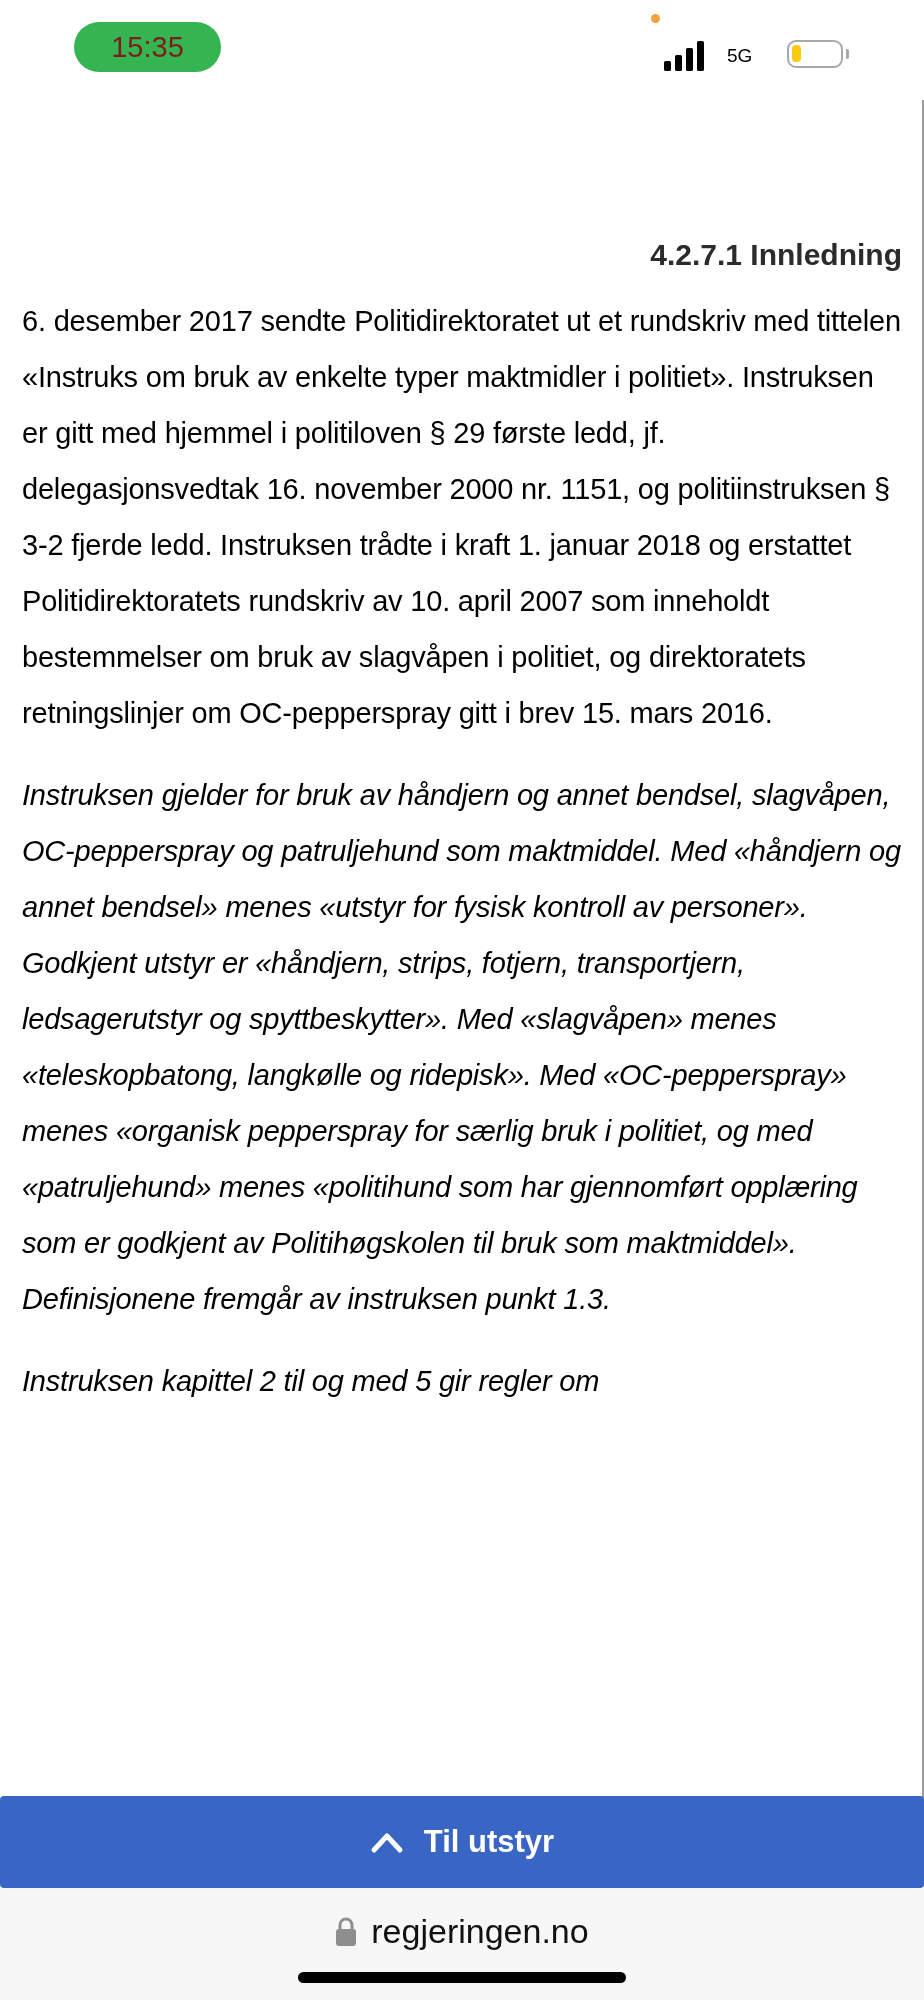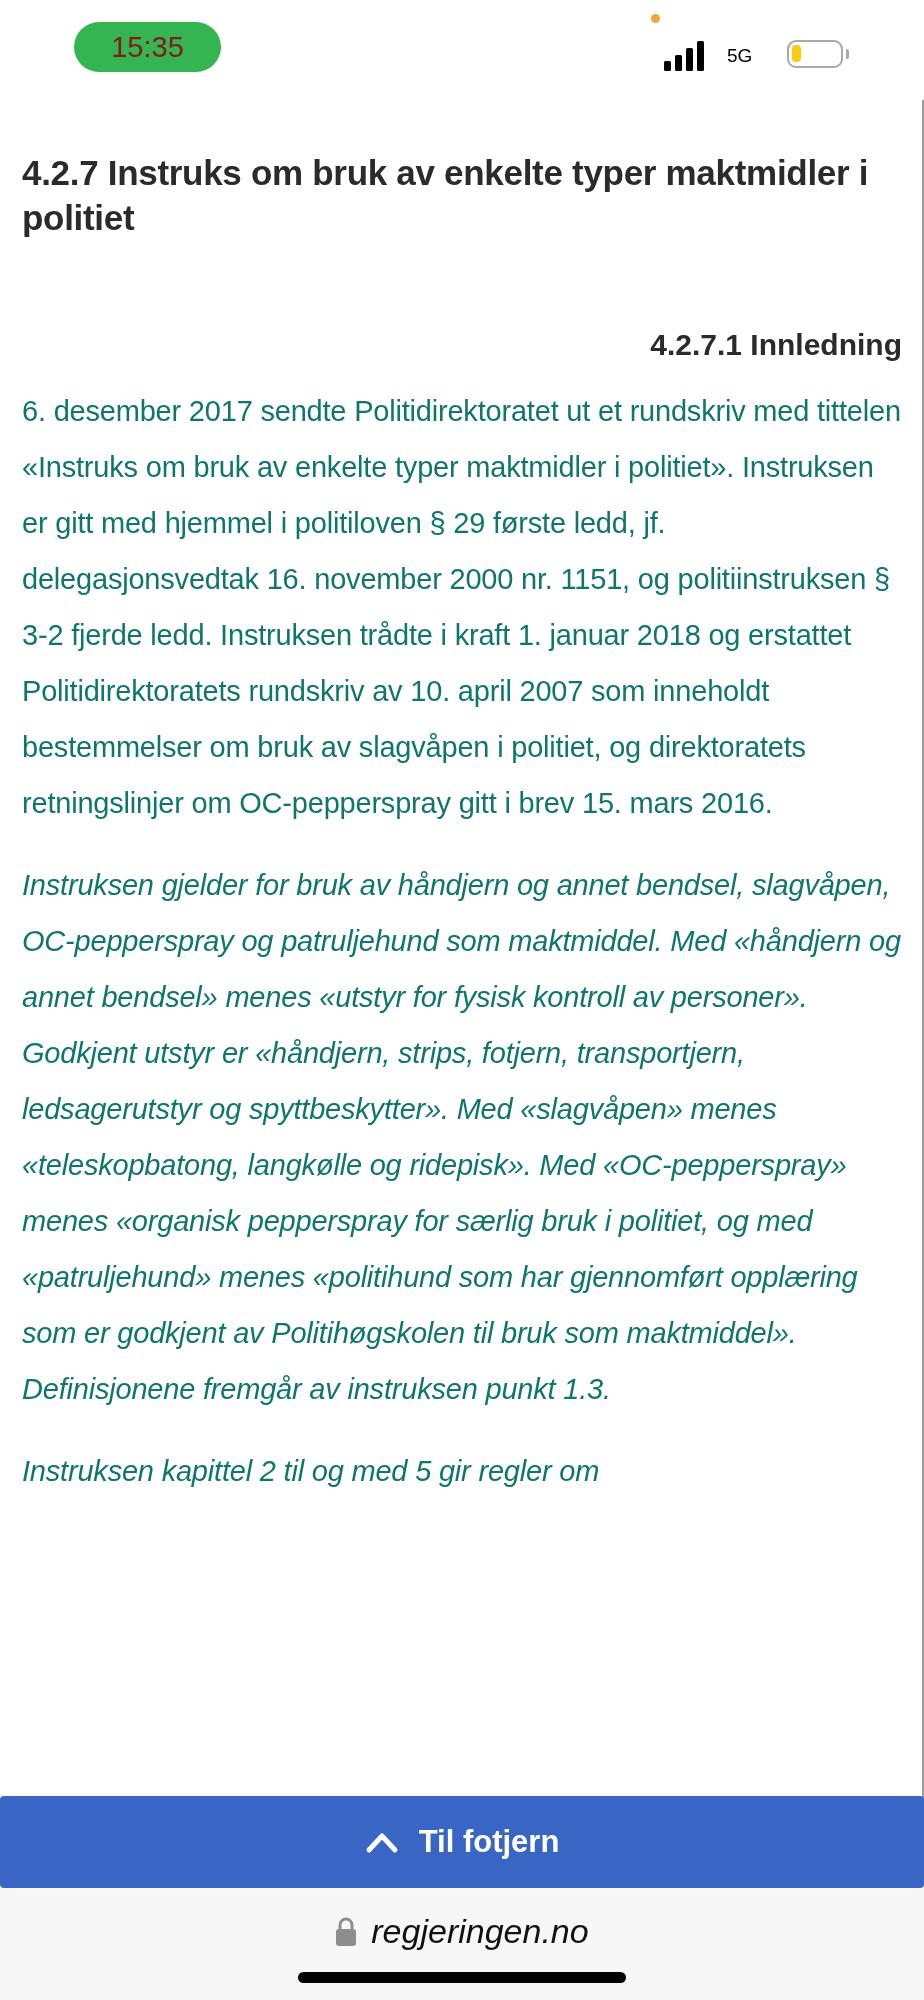--- a/index.html
+++ b/index.html
@@ -38,40 +38,40 @@
 
     .content { position: absolute; left: 22px; top: 150px; width: 880px; }
     .page-title {
       margin: 0; font-size: 35px; font-weight: bold; line-height: 45px; color: #2b2b2b;
       letter-spacing: -0.3px;
     }
     .section-title {
       margin: 85px 0 0 0; font-size: 30px; font-weight: bold; line-height: 40px; color: #2b2b2b; text-align: right;
     }
     .para {
-      margin: 18px 0 0 0; font-size: 29px; line-height: 56px; color: #0f766e;
+      margin: 18px 0 0 0; font-size: 29px; line-height: 56px; color: #000000;
       letter-spacing: -0.2px;
     }
     .para + .para { margin-top: 26px; font-style: italic; }
 
     .to-top-bar {
       position: absolute; left: 0; top: 1796px; width: 924px; height: 92px;
       background: #3966c4; border-radius: 4px;
       display: flex; align-items: center; justify-content: center;
       color: #ffffff; font-size: 31px; font-weight: bold; cursor: pointer;
     }
     .to-top-bar .chev { width: 34px; height: 24px; margin-right: 20px; }
     .url-bar {
       position: absolute; left: 0; top: 1888px; width: 924px; height: 112px;
       background: #f7f7f7;
     }
     .url-row {
       position: absolute; left: 0; top: 24px; width: 924px;
       display: flex; align-items: center; justify-content: center;
-      font-size: 34px; color: #111111; font-style: italic;
+      font-size: 34px; color: #111111;
     }
     .lock { width: 22px; height: 30px; margin-right: 14px; }
     .home-indicator {
       position: absolute; left: 298px; top: 84px; width: 328px; height: 11px;
       background: #000; border-radius: 6px;
     }
   </style>
 </head>
 <body>
 
@@ -87,32 +87,31 @@
   <div class="net-label">5G</div>
   <div class="battery">
     <div class="level" style="width: 9px;"></div>
   </div>
   <div class="battery-cap"></div>
 </div>
 
 <div class="right-edge"></div>
 
 <main class="content">
-  <h1 class="page-title">4.2.7 Instruks om bruk av enkelte typer maktmidler i politiet</h1>
   <h2 class="section-title">4.2.7.1 Innledning</h2>
   <p class="para">6. desember 2017 sendte Politidirektoratet ut et rundskriv med tittelen «Instruks om bruk av enkelte typer maktmidler i politiet». Instruksen er gitt med hjemmel i politiloven § 29 første ledd, jf. delegasjonsvedtak 16. november 2000 nr. 1151, og politiinstruksen § 3-2 fjerde ledd. Instruksen trådte i kraft 1. januar 2018 og erstattet Politidirektoratets rundskriv av 10. april 2007 som inneholdt bestemmelser om bruk av slagvåpen i politiet, og direktoratets retningslinjer om OC-pepperspray gitt i brev 15. mars 2016.</p>
   <p class="para">Instruksen gjelder for bruk av håndjern og annet bendsel, slagvåpen, OC-pepperspray og patruljehund som maktmiddel. Med «håndjern og annet bendsel» menes «utstyr for fysisk kontroll av personer». Godkjent utstyr er «håndjern, strips, fotjern, transportjern, ledsagerutstyr og spyttbeskytter». Med «slagvåpen» menes «teleskopbatong, langkølle og ridepisk». Med «OC-pepperspray» menes «organisk pepperspray for særlig bruk i politiet, og med «patruljehund» menes «politihund som har gjennomført opplæring som er godkjent av Politihøgskolen til bruk som maktmiddel». Definisjonene fremgår av instruksen punkt 1.3.</p>
   <p class="para">Instruksen kapittel 2 til og med 5 gir regler om</p>
 </main>
 
 <div class="to-top-bar">
   <svg class="chev" viewBox="0 0 34 24">
     <polyline points="4,20 17,6 30,20" fill="none" stroke="#ffffff" stroke-width="5" stroke-linecap="round" stroke-linejoin="round"></polyline>
   </svg>
-  <span>Til fotjern</span>
+  <span>Til utstyr</span>
 </div>
 
 <div class="url-bar">
   <div class="url-row">
     <svg class="lock" viewBox="0 0 22 30">
       <path d="M5 13 V8 a6 6 0 0 1 12 0 V13" fill="none" stroke="#8e8e8e" stroke-width="3"></path>
       <rect x="1" y="12" width="20" height="17" rx="3" fill="#8e8e8e"></rect>
     </svg>
     <span>regjeringen.no</span>
   </div>

